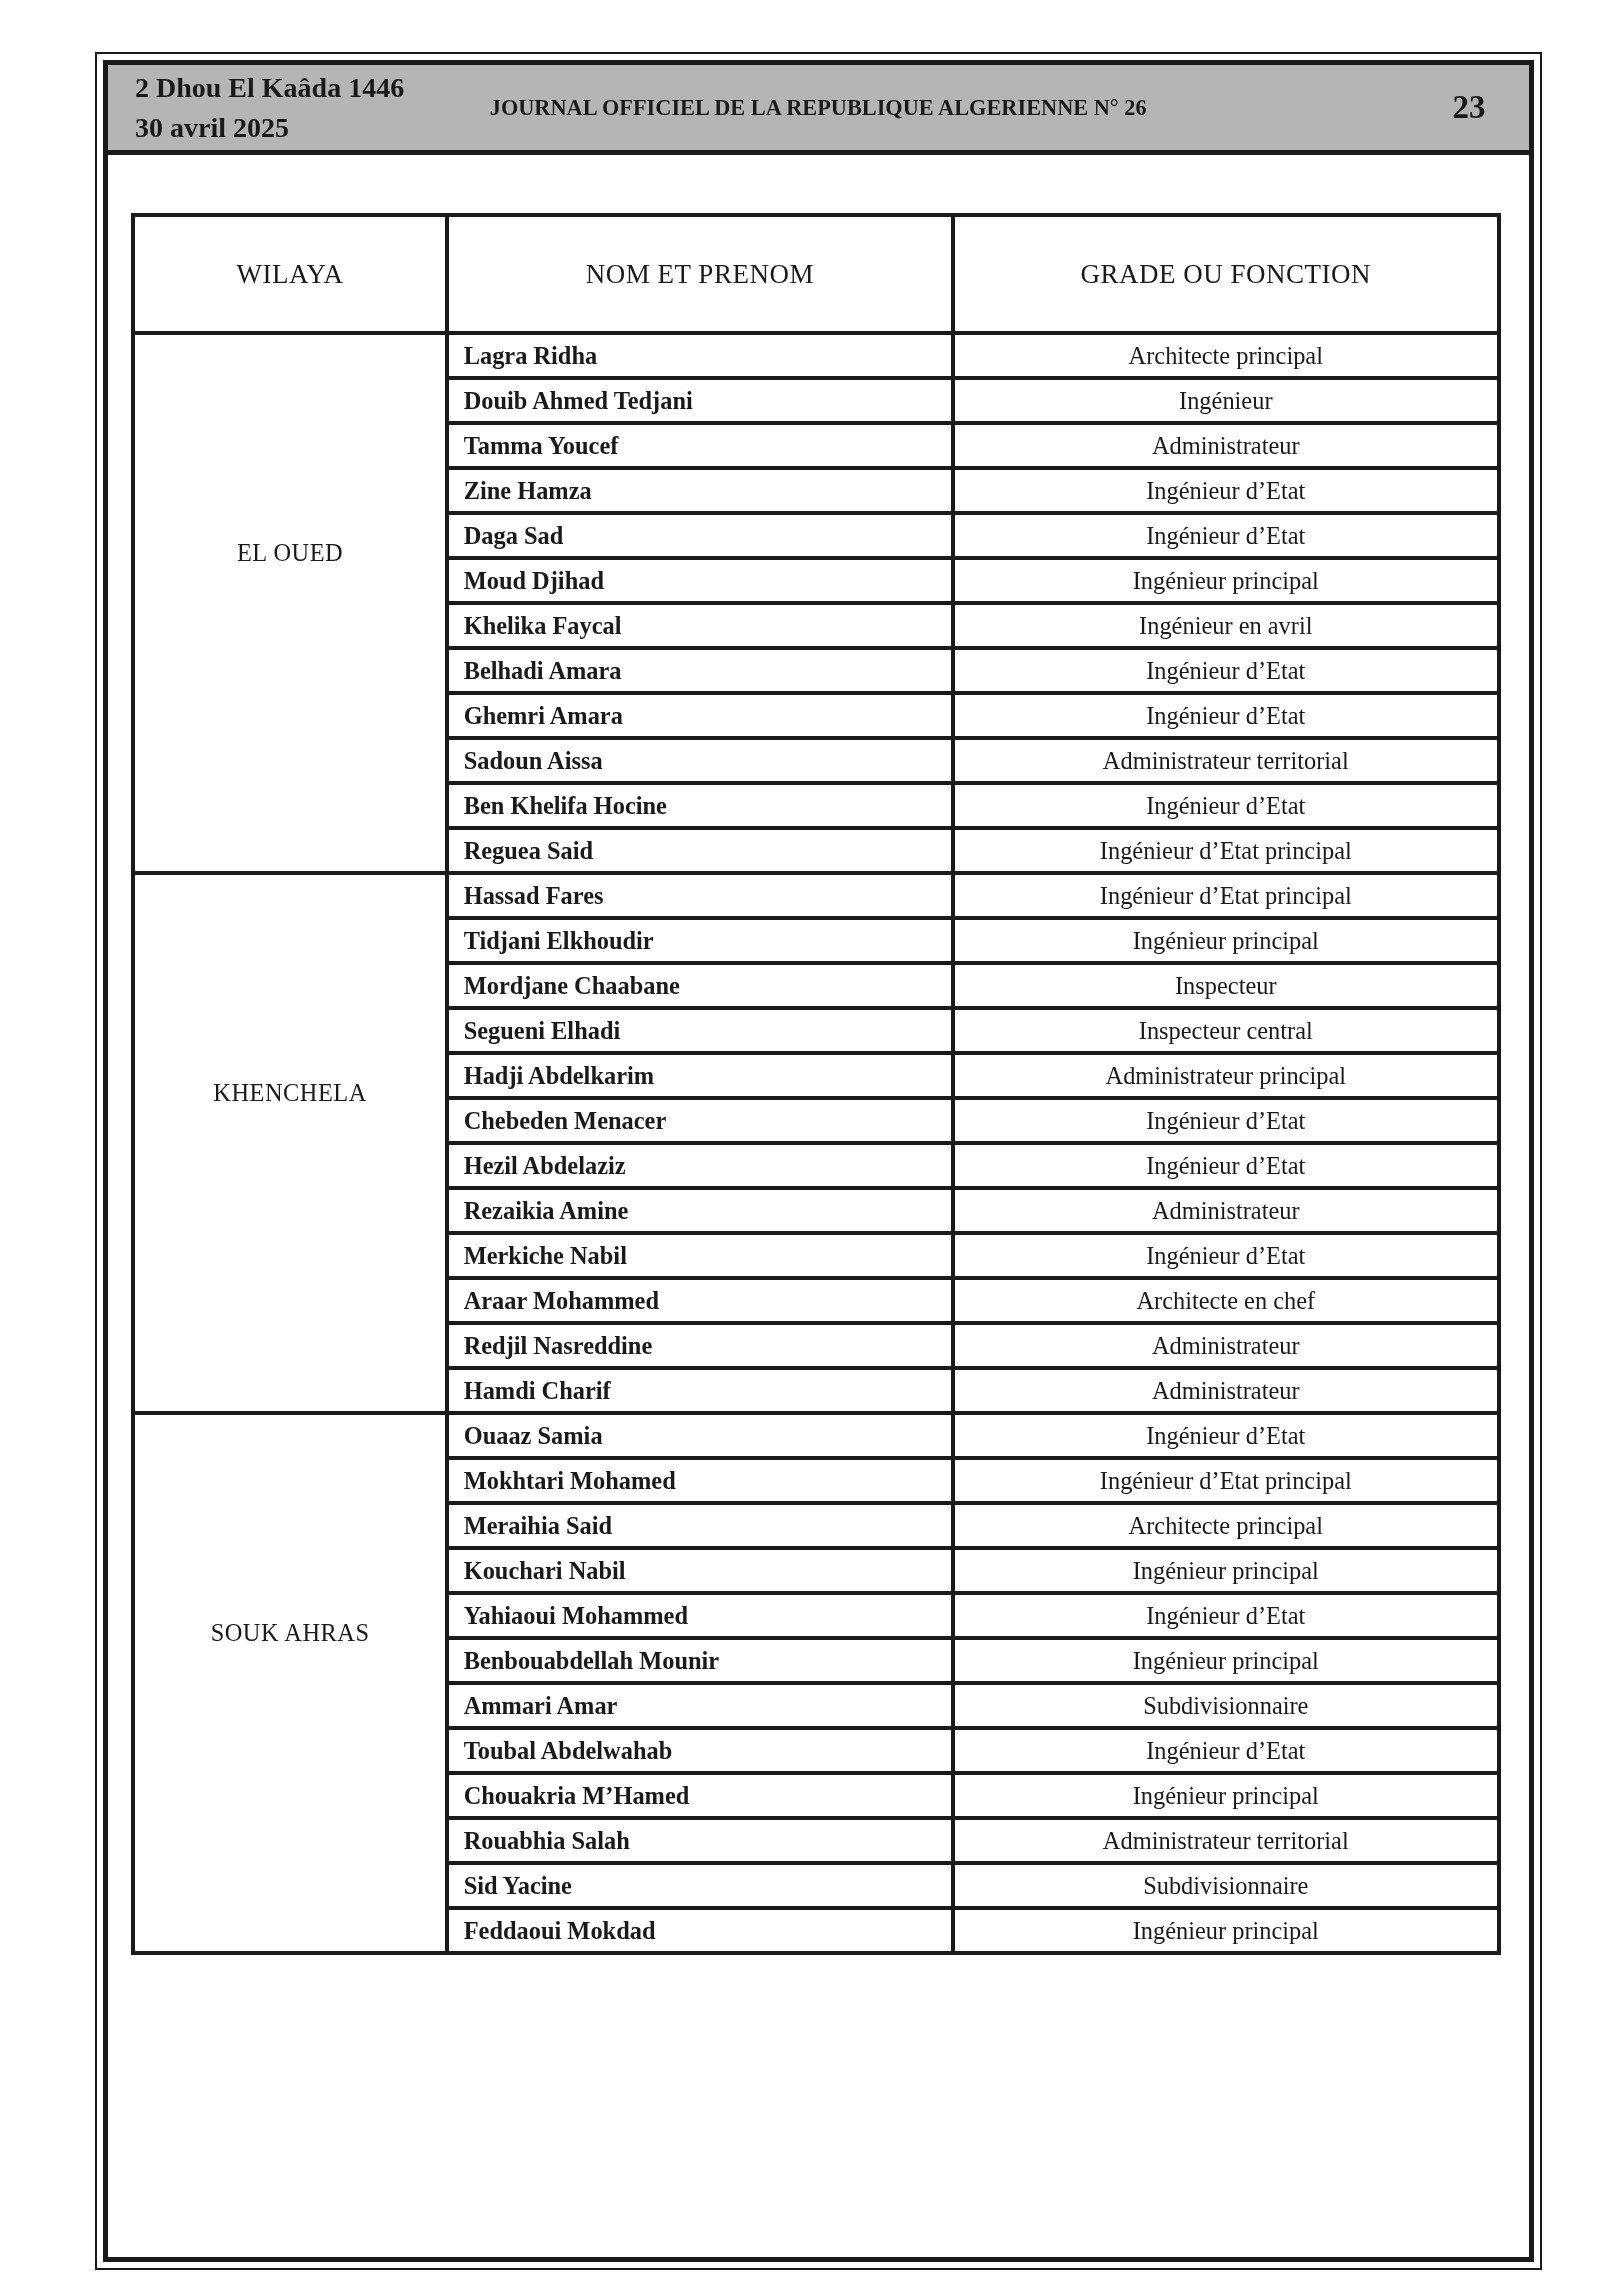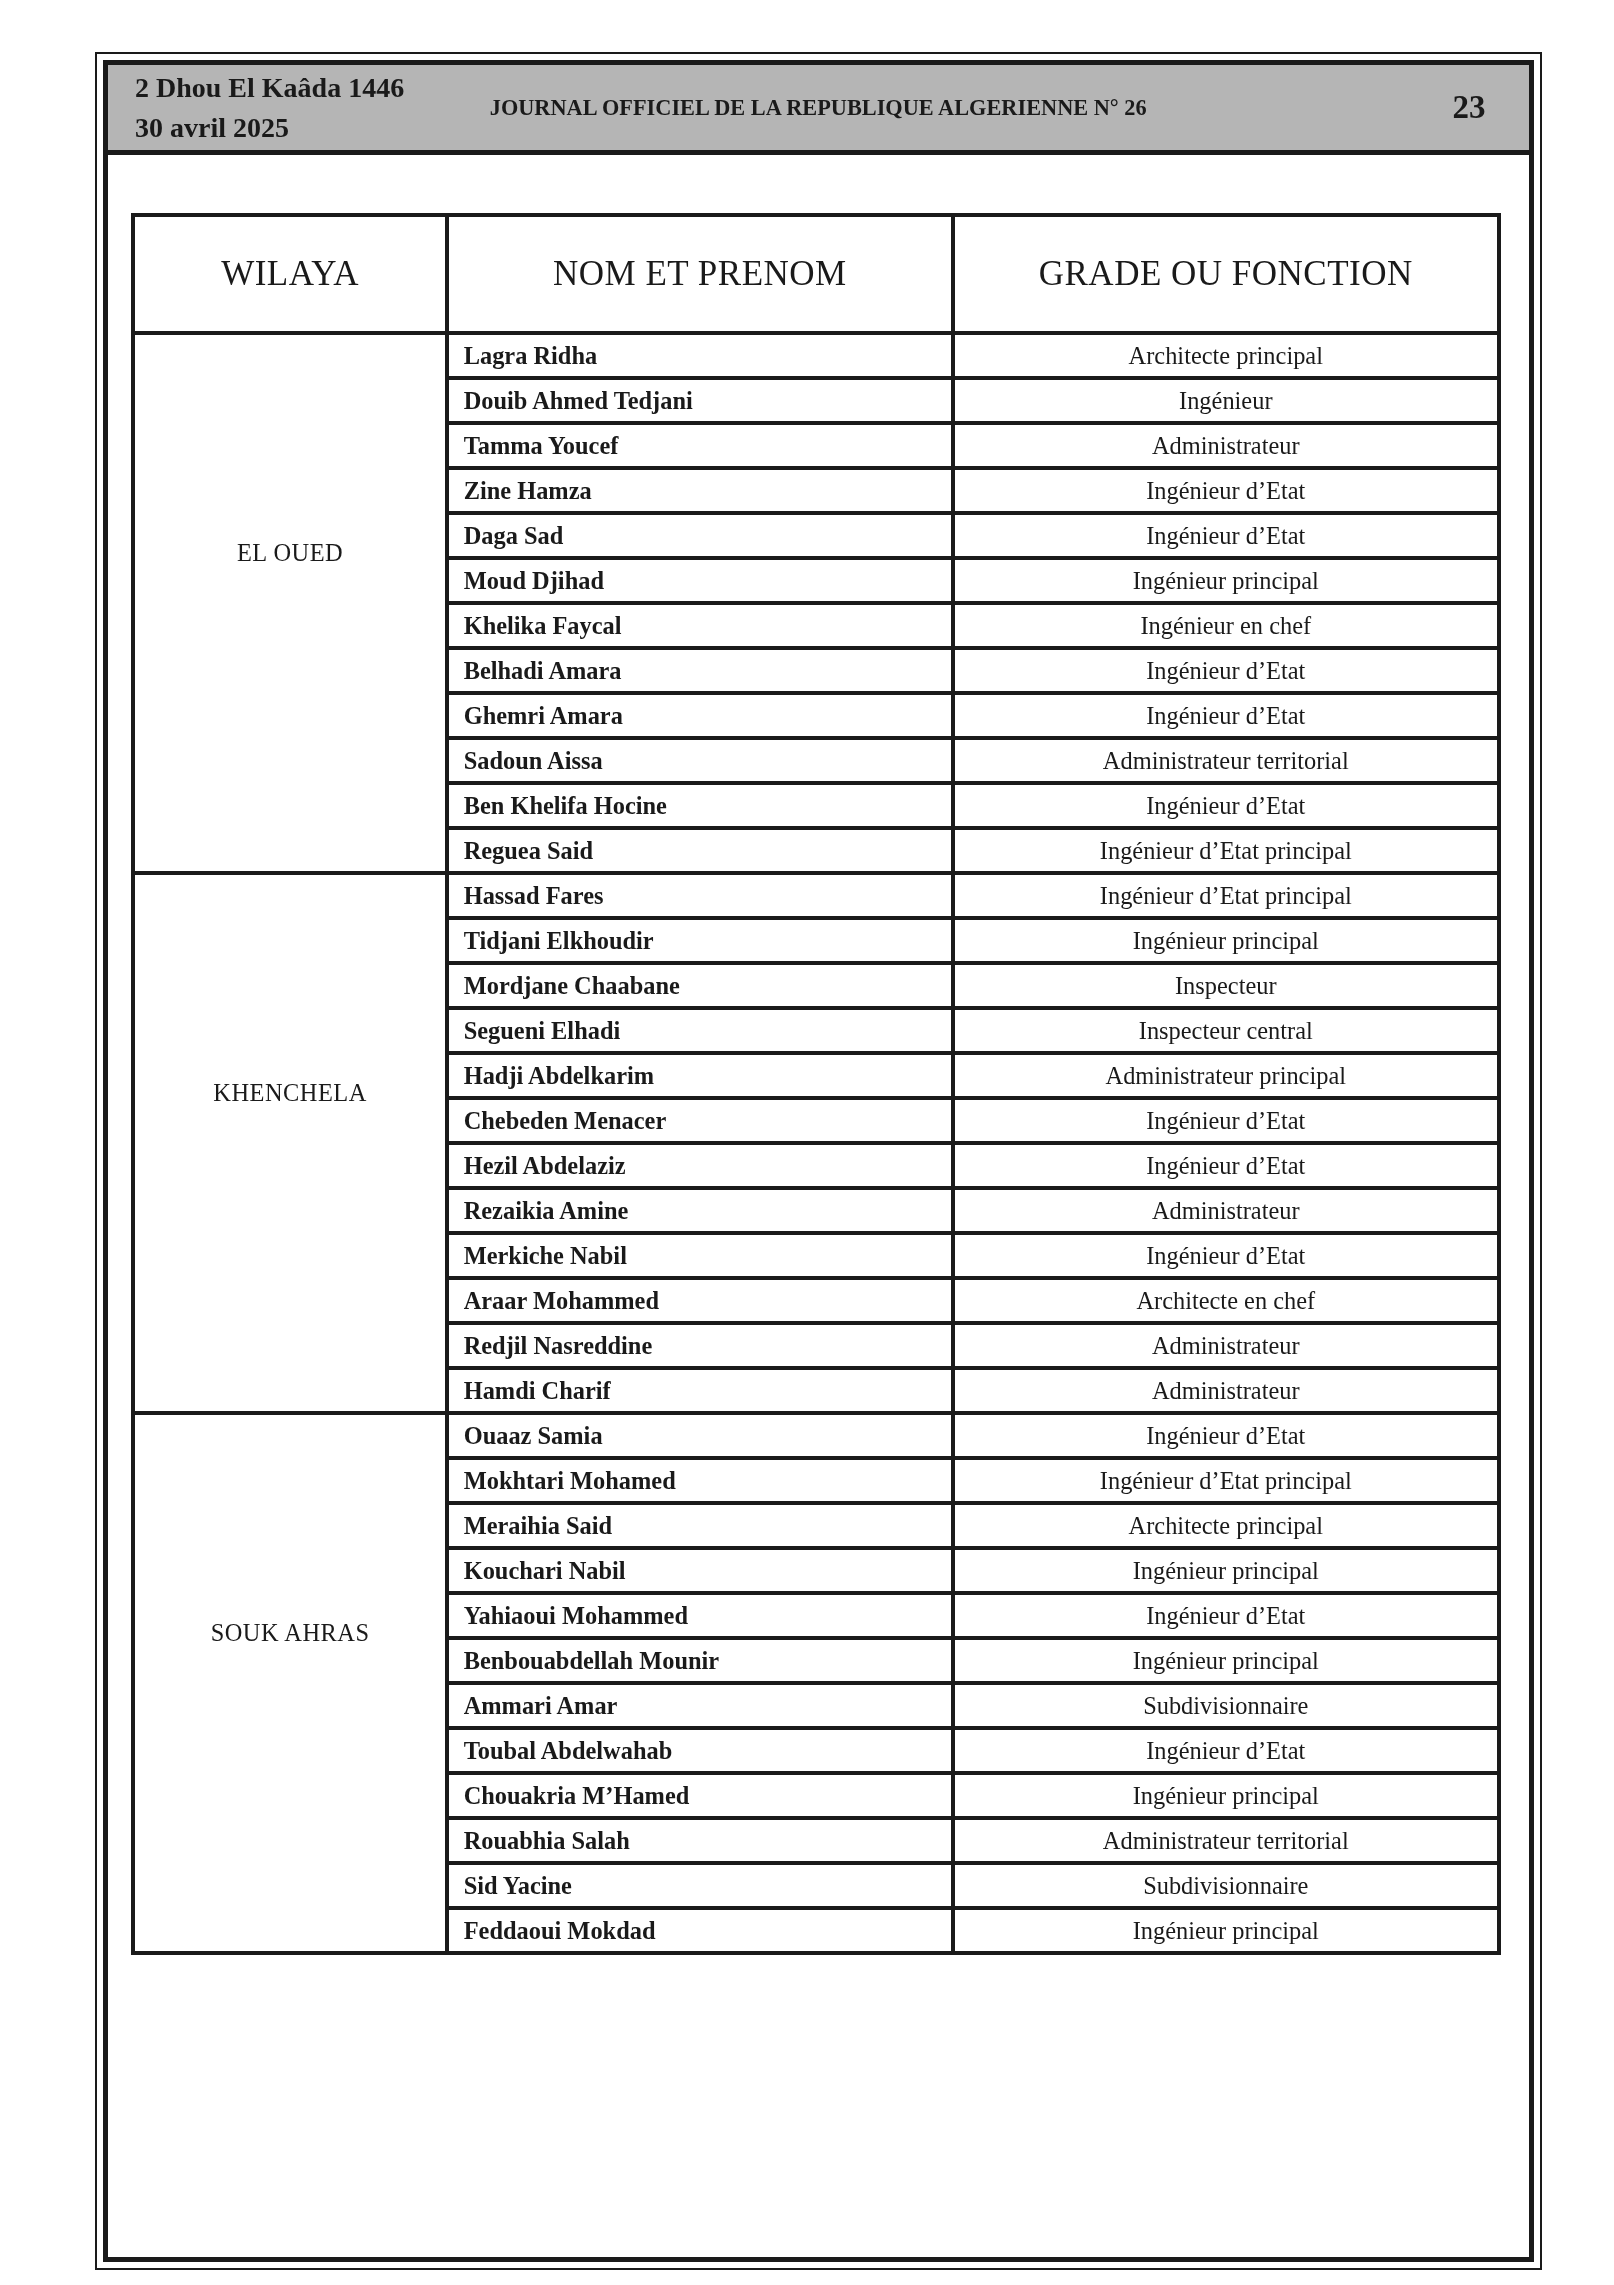--- a/index.html
+++ b/index.html
@@ -86,21 +86,21 @@
     table-layout: fixed;
   }
   .journal-table th,
   .journal-table td {
     border: 4.5px solid #1a1a1a;
     box-sizing: border-box;
   }
   .journal-table thead th {
     height: 118px;
     font-weight: normal;
-    font-size: 35px;
+    font-size: 27px;
     text-align: center;
     letter-spacing: 0.5px;
   }
   .journal-table tbody td {
     height: 45px;
     font-size: 24.4px;
   }
   .nom-cell {
     text-align: left;
     padding-left: 14.5px;
@@ -172,21 +172,21 @@
       <tr>
         <td class="nom-cell">Daga Sad</td>
         <td class="grade-cell">Ingénieur d’Etat</td>
       </tr>
       <tr>
         <td class="nom-cell">Moud Djihad</td>
         <td class="grade-cell">Ingénieur principal</td>
       </tr>
       <tr>
         <td class="nom-cell">Khelika Faycal</td>
-        <td class="grade-cell">Ingénieur en chef</td>
+        <td class="grade-cell">Ingénieur en avril</td>
       </tr>
       <tr>
         <td class="nom-cell">Belhadi Amara</td>
         <td class="grade-cell">Ingénieur d’Etat</td>
       </tr>
       <tr>
         <td class="nom-cell">Ghemri Amara</td>
         <td class="grade-cell">Ingénieur d’Etat</td>
       </tr>
       <tr>

